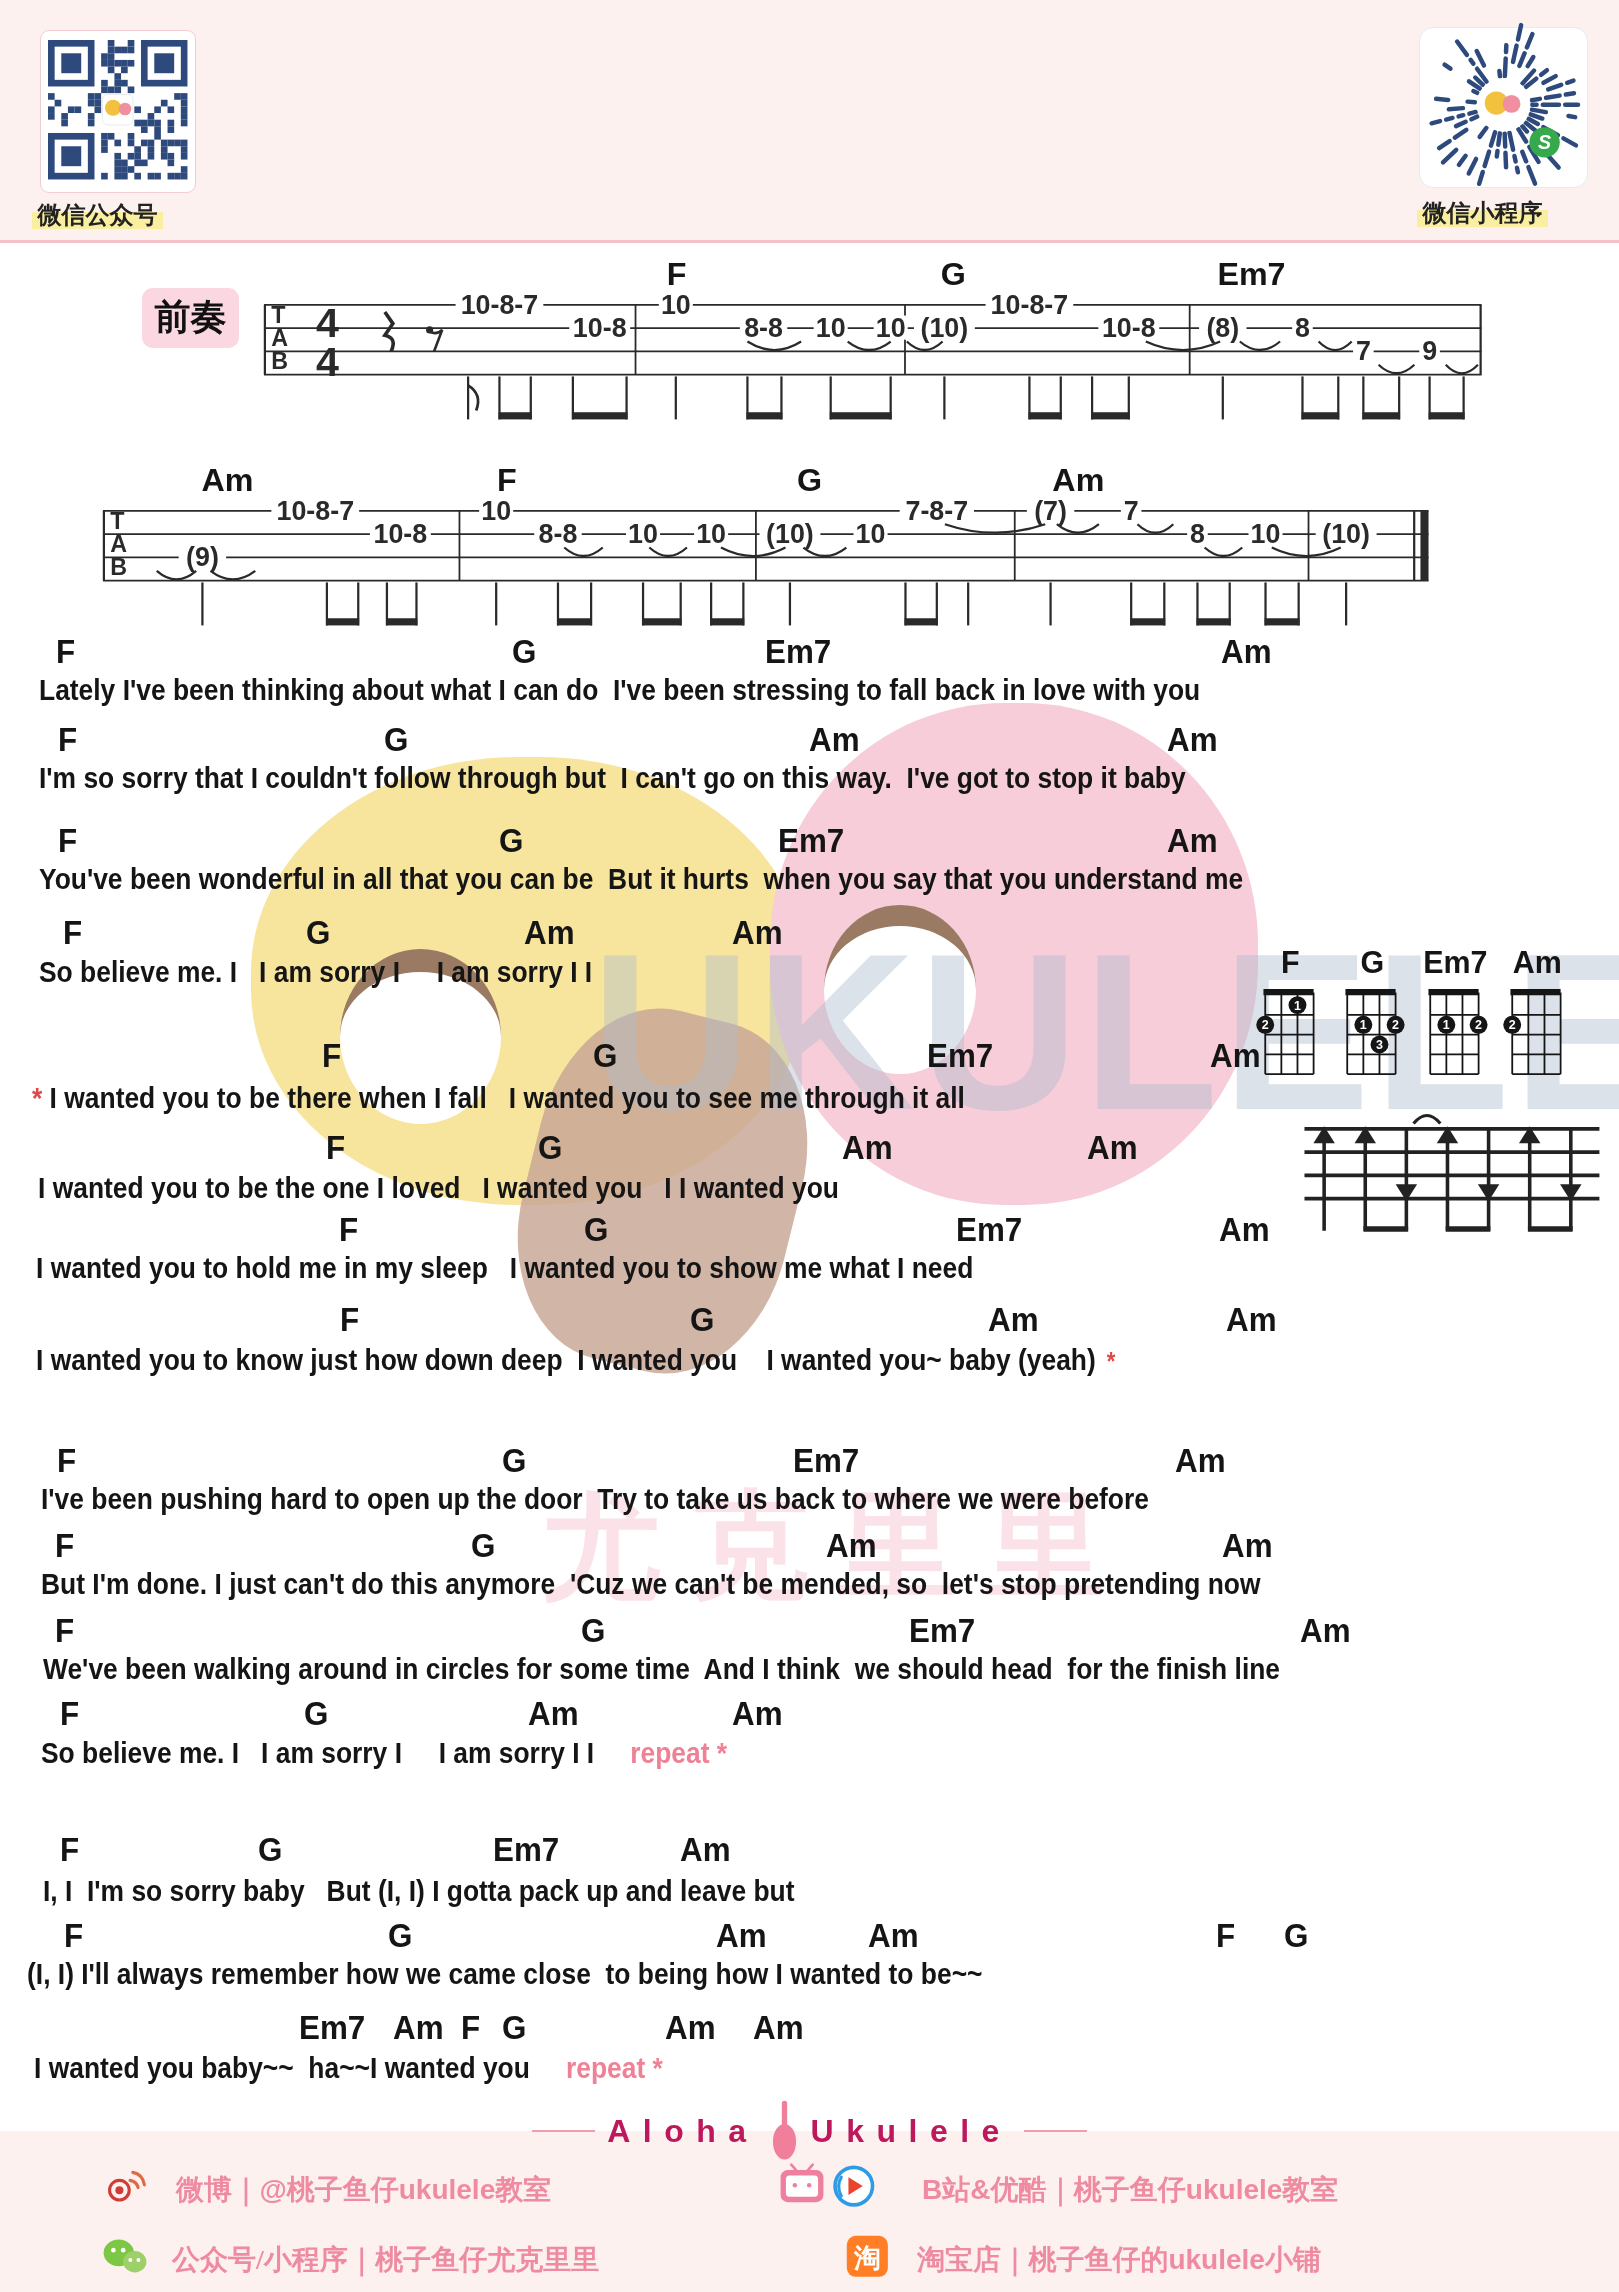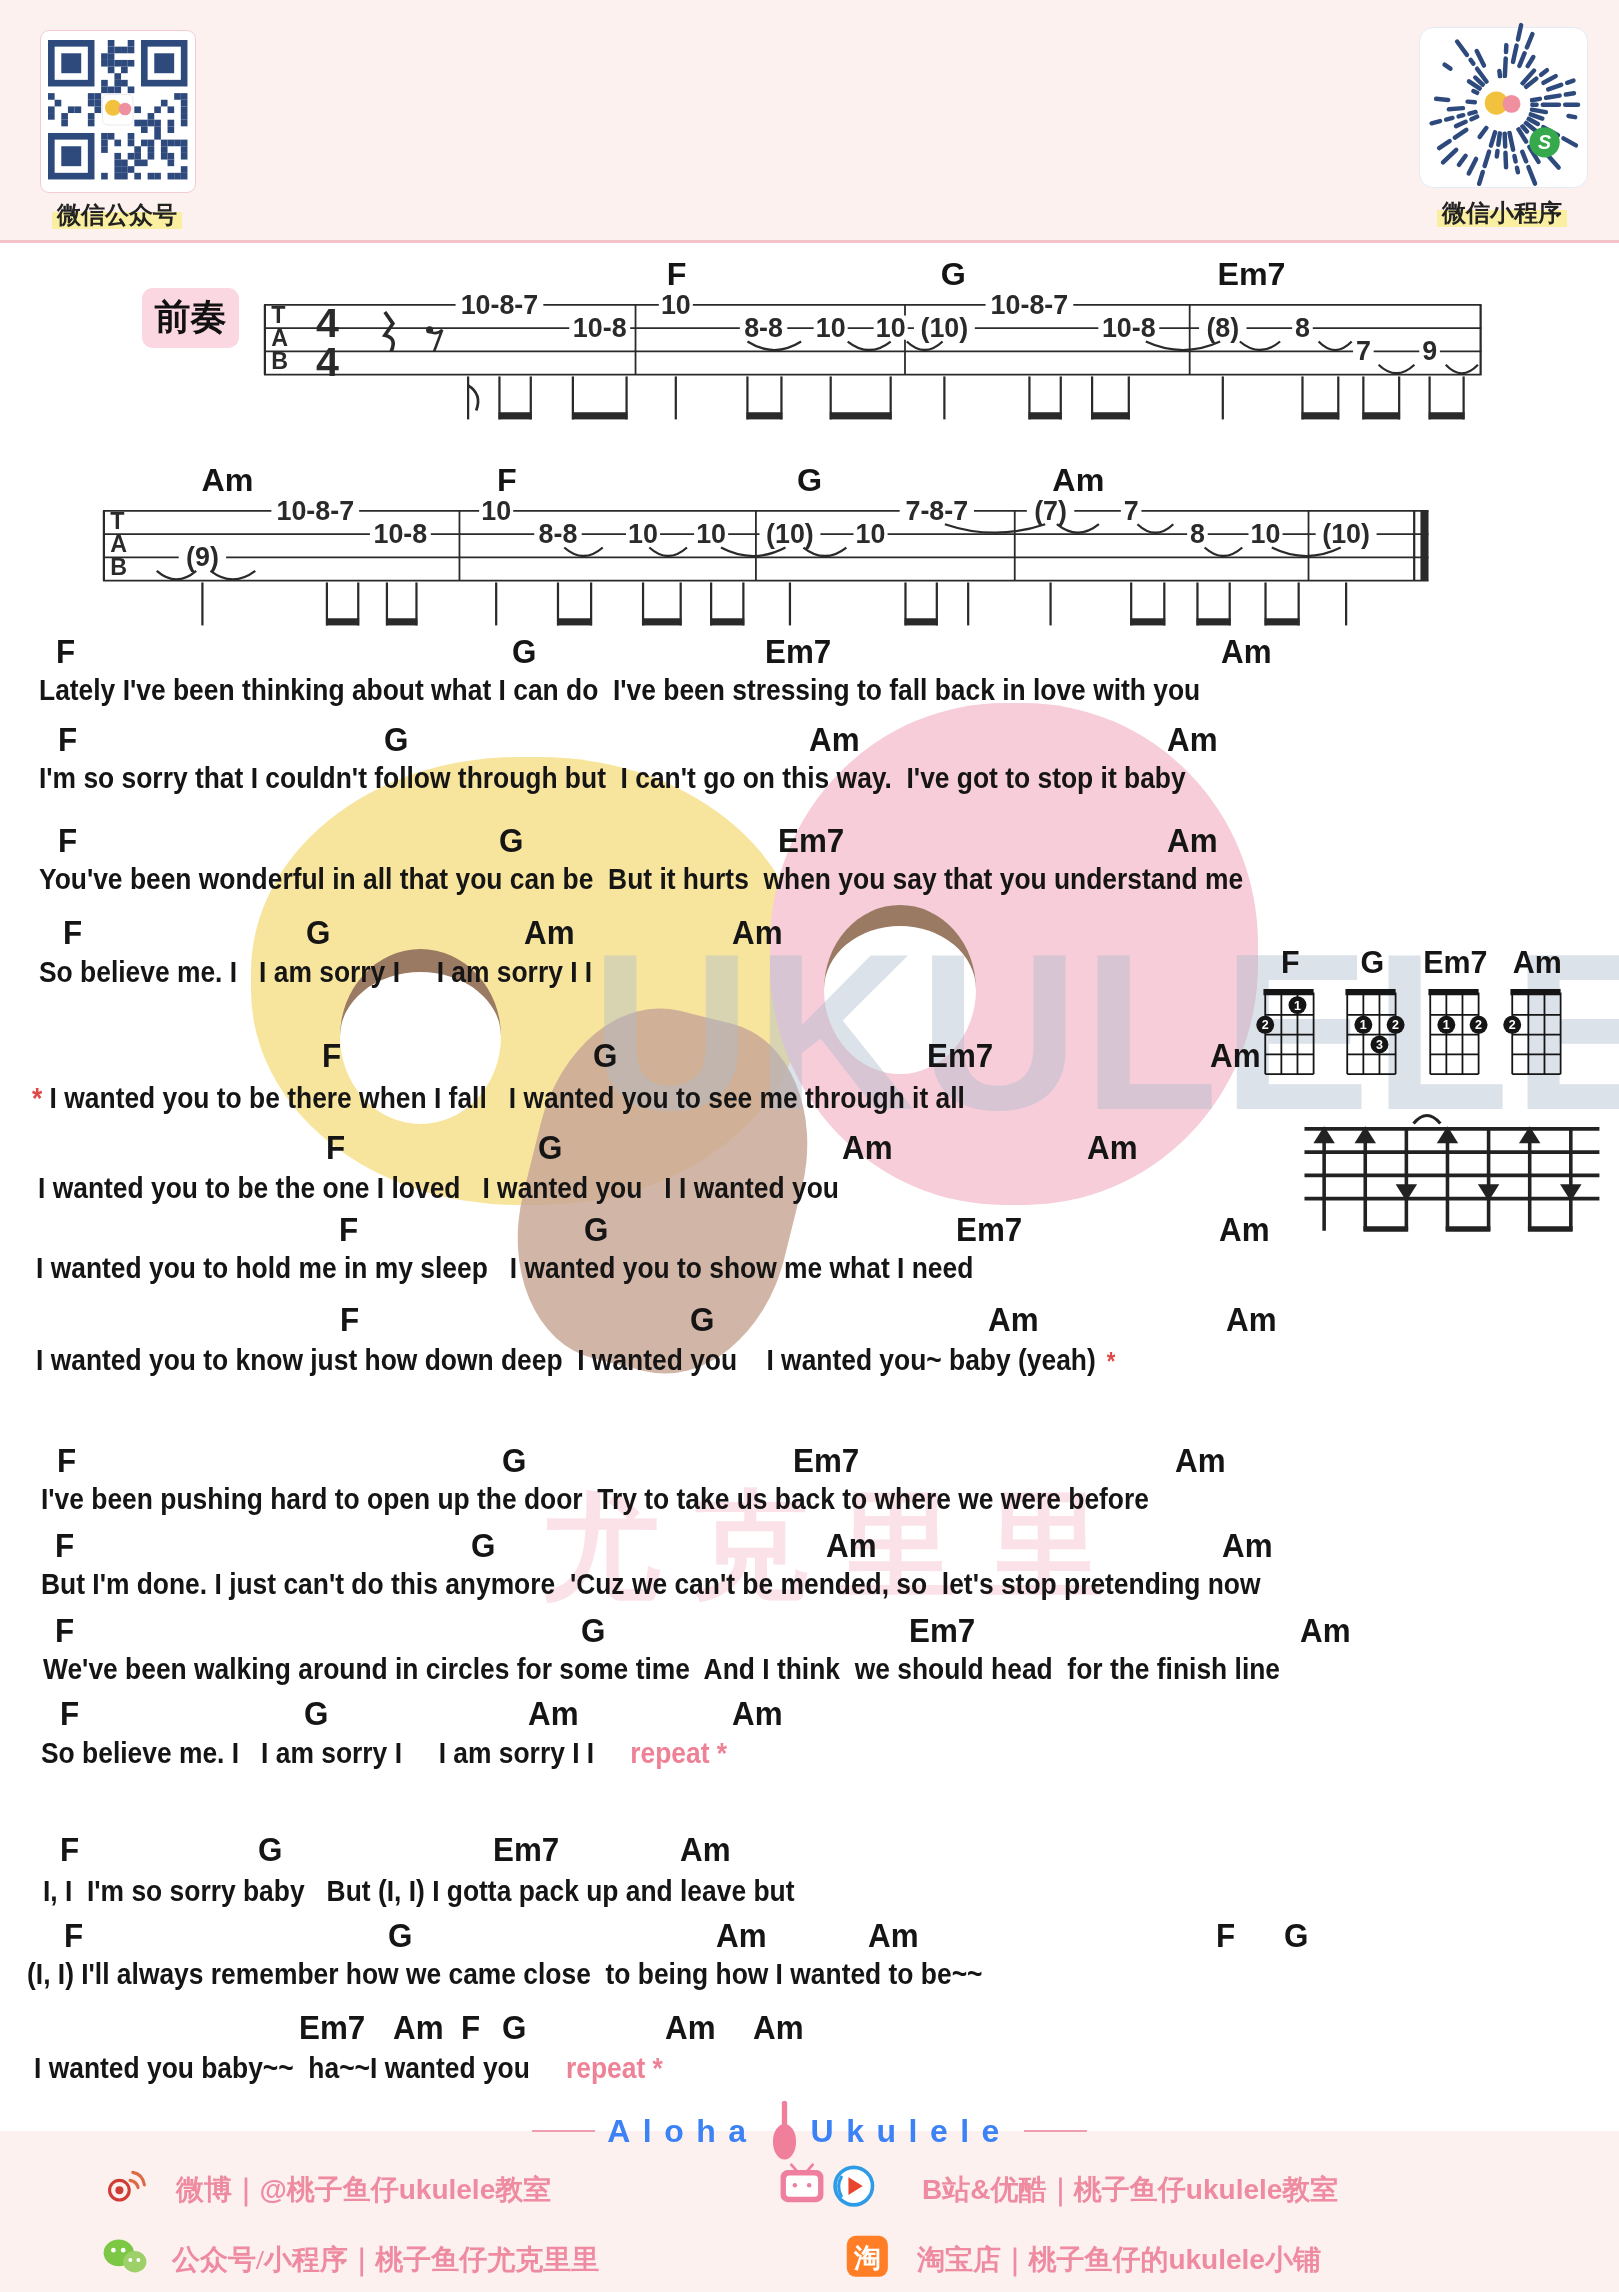--- a/index.html
+++ b/index.html
@@ -7,21 +7,21 @@
         font-family:"Liberation Sans",sans-serif;}
   
   .band{position:absolute;left:0;width:1619px;background:#fdf1f0;}
   #band-top{top:0;height:240px;}
   #band-top-line{position:absolute;top:240px;left:0;width:1619px;height:2.7px;background:#f3c3c9;}
   #band-bottom{top:2131px;height:161px;}
   
   .qr-card{position:absolute;background:#fff;border-radius:9px;}
   #qr-left-card{left:40px;top:30px;width:154px;height:161px;border:1.8px solid #f3ccd3;}
   #qr-right-card{left:1419px;top:27px;width:167px;height:159px;border:1.8px solid #e3ebf4;border-radius:14.3px;}
-  .qr-label{position:absolute;font-size:24px;font-weight:bold;color:#222;text-align:center;width:170px;}
+  .qr-label{position:absolute;font-size:24px;font-weight:bold;color:#222;text-align:left;width:170px;}
   .qr-label span{background:linear-gradient(180deg,rgba(0,0,0,0) 42%, #faeea0 42%);padding:0.9px 5.4px;}
   #qr-left-label{left:32px;top:199px;}
   #qr-right-label{left:1417px;top:197px;}
   #song-title{position:absolute;left:0;top:21.5px;width:1619px;text-align:center;
       font-size:70px;font-weight:bold;color:#f28da1;letter-spacing:1.8px;}
   #credits{position:absolute;left:0;top:120px;width:1619px;text-align:center;
       font-size:28px;font-weight:bold;color:#f28da1;white-space:pre;}
   #original{position:absolute;left:0;top:163px;width:1619px;text-align:center;
       font-size:31px;font-weight:bold;color:#f28da1;white-space:pre;}
   
@@ -38,21 +38,21 @@
   .chord{position:absolute;top:0;font-size:33px;font-weight:bold;color:#151515;transform:scaleX(.95);transform-origin:0 50%;}
   .lyric{position:absolute;z-index:2;font-size:30px;font-weight:bold;color:#151515;white-space:pre;
       transform:scaleX(.88);transform-origin:0 50%;}
   .mark{color:#e04848;}
   .rep{color:#ef8196;margin-left:41px;}
   .post-mark{color:#e04848;margin-left:12.5px;font-size:25px;}
   svg{position:absolute;z-index:2;overflow:visible;}
   
   #brand-row{position:absolute;left:0;top:2099px;width:1619px;display:flex;justify-content:center;
       align-items:center;z-index:2;gap:12.5px;}
-  .brand-word{font-size:32px;font-weight:bold;color:#3b82f6;letter-spacing:12.5px;}
+  .brand-word{font-size:32px;font-weight:bold;color:#be185d;letter-spacing:12.5px;}
   .brand-line{width:63px;height:2.7px;background:#ef9db1;}
   .flink-text{position:absolute;font-size:28px;font-weight:bold;color:#ee8ba0;z-index:2;white-space:nowrap;}
 </style>
 </head>
 <body>
 
 <div id="page">
 
   <div class="band" id="band-top"></div>
   <div id="band-top-line"></div>

